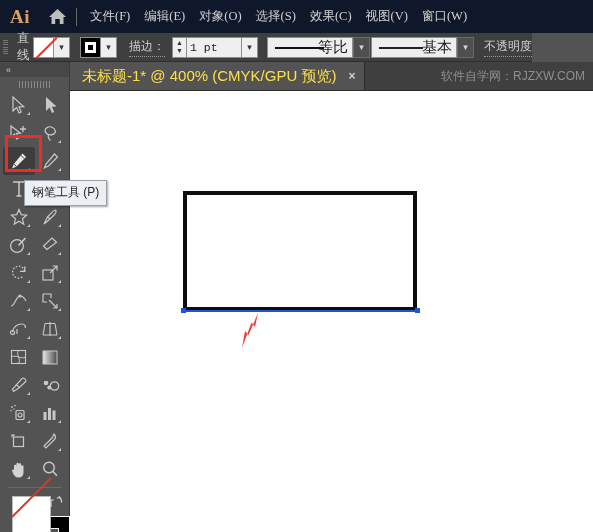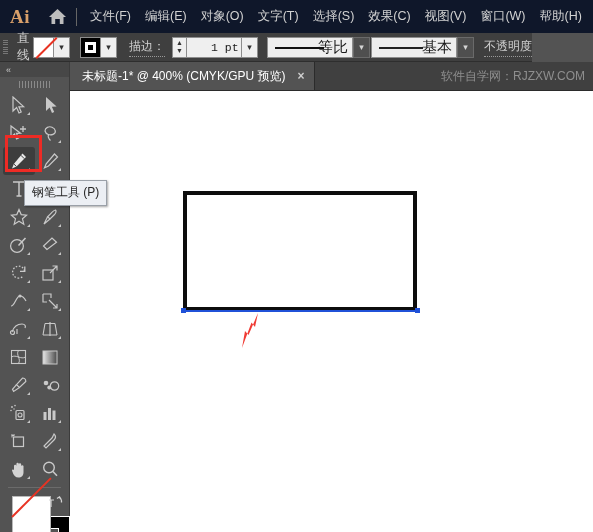--- a/index.html
+++ b/index.html
@@ -21,21 +21,21 @@
   .ai-logo {
     width: 40px; text-align: center;
     color: #d9a06a; font-size: 19px; font-weight: bold;
     letter-spacing: .5px;
     font-family: "Liberation Serif", serif;
   }
   .home-icon { width: 34px; display:flex; align-items:center; justify-content:center; }
   .menu-divider {
     width: 1px; height: 18px; background: #666; margin: 0 6px 0 2px;
   }
-  .menu-items { display: flex; align-items: center; }
+  .menu-items { display: flex; align-items: center; font-family: Liberation Serif, serif; }
   .menu-item {
     color: #d2d2d2; font-size: 12.5px;
     padding: 4px 7px; white-space: nowrap;
     cursor: default;
   }
 
   
   .controlbar {
     height: 29px; width: 532px;
     background: #3f3f3f;
@@ -103,21 +103,21 @@
     width: 14px; height: 21px; background:#efefef;
     border:1px solid #8d8d8d; border-right:none;
     display:flex; flex-direction:column; align-items:center; justify-content:center;
     gap:2px; flex:none;
   }
   .spinner span { font-size:7px; line-height:6px; color:#333; }
   .num-field {
     width: 56px; height:21px; background:#efefef;
     border:1px solid #8d8d8d;
     font-size: 11.5px; color:#1a1a1a;
-    display:flex; align-items:center; padding-left:24px;
+    display:flex; align-items:center; padding-left:3px;
     font-family: "Liberation Mono", monospace;
     flex:none;
   }
   .profile-box {
     width: 86px; height: 21px; background:#eeeeee;
     border:1px solid #8d8d8d;
     display:flex; align-items:center; justify-content:flex-end;
     padding-right:4px; gap:4px; flex:none;
     position: relative;
   }
@@ -136,21 +136,21 @@
     border-bottom: 1px solid #2b2b2b;
     position: relative;
   }
   .tabbar-spacer { width: 70px; background:#3a3a3a; border-right:1px solid #2e2e2e;}
   .doc-tab {
     background: #535353;
     display:flex; align-items:center;
     padding: 0 9px 0 12px; gap: 12px;
     border-right: 1px solid #2b2b2b;
   }
-  .doc-tab-label { color:#ffffff; font-size:12px; white-space:nowrap;text-align:center; }
+  .doc-tab-label { color:#fde047; font-size:15px; white-space:nowrap;text-align:center; }
   .tab-close { color:#cfcfcf; font-size:12px; font-weight:bold; cursor:pointer; }
   .watermark {
     flex:1; display:flex; align-items:center; justify-content:flex-end;
     padding-right: 8px;
     color:#8e8e8e; font-size:12px; white-space:nowrap;
   }
 
   
   .toolbox {
     position:absolute; left:0; top:62px;
@@ -271,26 +271,24 @@
   <div class="home-icon">
     <svg width="19" height="17" viewBox="0 0 19 17">
       <path d="M9.5 1 L18 9 L15.5 9 L15.5 16 L11.8 16 L11.8 11 L7.2 11 L7.2 16 L3.5 16 L3.5 9 L1 9 Z" fill="#bdbdbd"></path>
     </svg>
   </div>
   <div class="menu-divider"></div>
   <div class="menu-items">
     <div class="menu-item">文件(F)</div>
     <div class="menu-item">编辑(E)</div>
     <div class="menu-item">对象(O)</div>
-    <div class="menu-item">文字(T)</div>
     <div class="menu-item">选择(S)</div>
     <div class="menu-item">效果(C)</div>
     <div class="menu-item">视图(V)</div>
     <div class="menu-item">窗口(W)</div>
-    <div class="menu-item">帮助(H)</div>
   </div>
 </div>
 
 <div class="controlbar">
   <div class="cb-grip">
       <i></i>
     </div>
   <div class="cb-label">直线</div>
 
   <div style="display:flex;align-items:center;">

